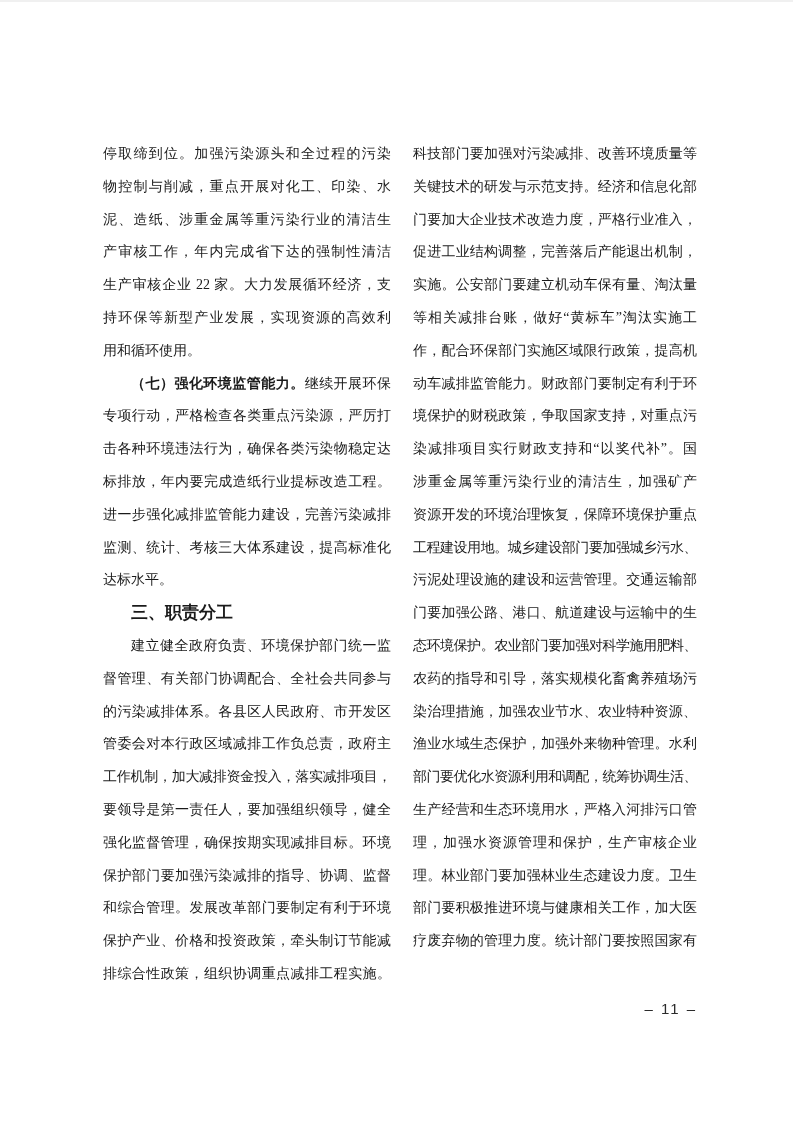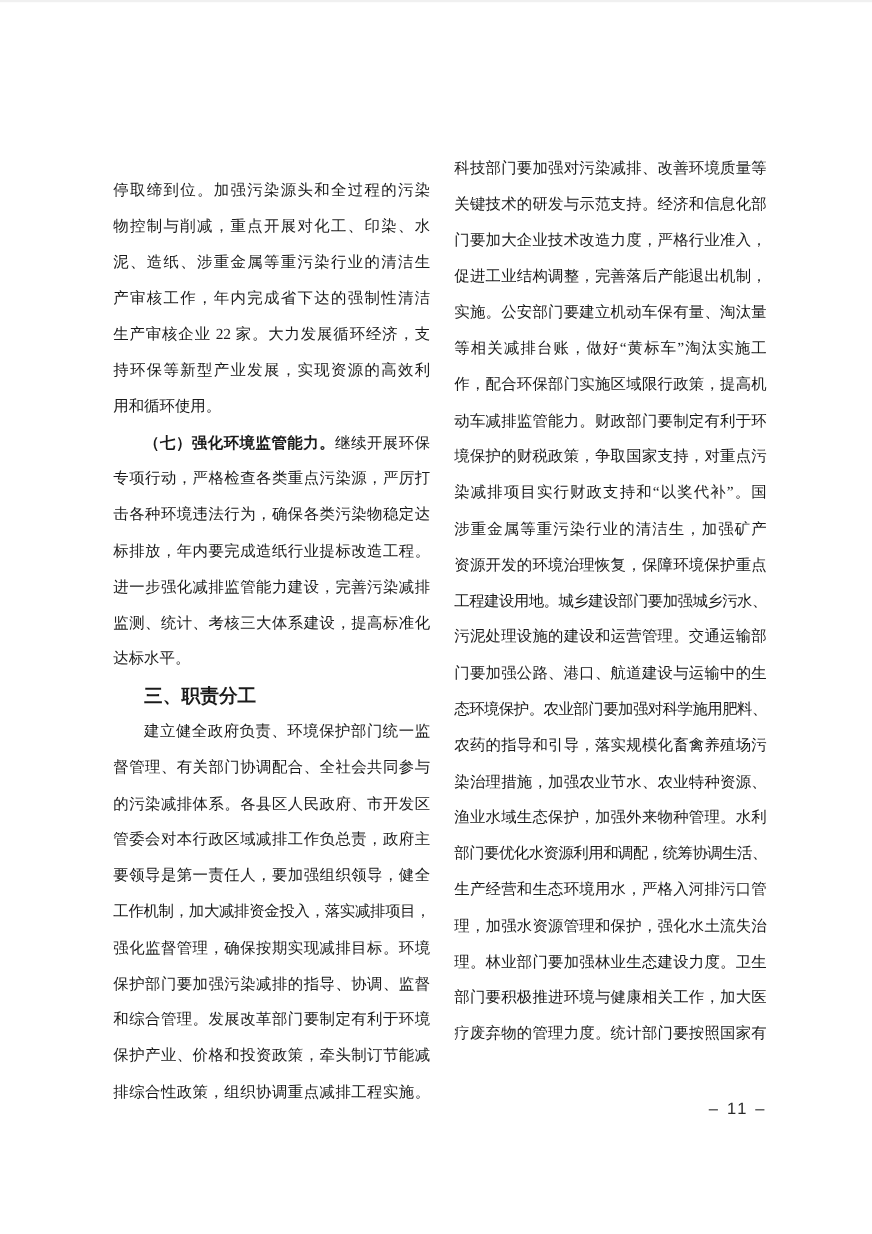--- a/index.html
+++ b/index.html
@@ -21,21 +21,21 @@
     top: 0; left: 0;
     width: 100%;
     height: 2px;
     background: #f0f0f0;
   }
   .column {
     position: absolute;
     top: 138px;
     font-size: 14px;
   }
-  .col-left  { left: 103px; width: 288px; margin-top: 20px; }
+  .col-left  { left: 103px; width: 288px; }
   .col-right { left: 413px; width: 284px; }
   .line {
     height: 32.8px;
     line-height: 32.8px;
     text-align: justify;
     text-align-last: justify;
     overflow: visible;
   }
   .line.end {
     text-align-last: left;
@@ -82,22 +82,22 @@
       <div class="line">击各种环境违法行为，确保各类污染物稳定达</div>
       <div class="line">标排放，年内要完成造纸行业提标改造工程。</div>
       <div class="line">进一步强化减排监管能力建设，完善污染减排</div>
       <div class="line">监测、统计、考核三大体系建设，提高标准化</div>
       <div class="line end">达标水平。</div>
       <div class="line indent end heading">三、职责分工</div>
       <div class="line indent">建立健全政府负责、环境保护部门统一监</div>
       <div class="line">督管理、有关部门协调配合、全社会共同参与</div>
       <div class="line">的污染减排体系。各县区人民政府、市开发区</div>
       <div class="line">管委会对本行政区域减排工作负总责，政府主</div>
+      <div class="line tight">工作机制，加大减排资金投入，落实减排项目，</div>
       <div class="line">要领导是第一责任人，要加强组织领导，健全</div>
-      <div class="line tight">工作机制，加大减排资金投入，落实减排项目，</div>
       <div class="line">强化监督管理，确保按期实现减排目标。环境</div>
       <div class="line">保护部门要加强污染减排的指导、协调、监督</div>
       <div class="line">和综合管理。发展改革部门要制定有利于环境</div>
       <div class="line">保护产业、价格和投资政策，牵头制订节能减</div>
       <div class="line">排综合性政策，组织协调重点减排工程实施。</div>
     </div>
   <div class="column col-right">
       <div class="line">科技部门要加强对污染减排、改善环境质量等</div>
       <div class="line">关键技术的研发与示范支持。经济和信息化部</div>
       <div class="line">门要加大企业技术改造力度，严格行业准入，</div>
@@ -112,19 +112,19 @@
       <div class="line">资源开发的环境治理恢复，保障环境保护重点</div>
       <div class="line tight">工程建设用地。城乡建设部门要加强城乡污水、</div>
       <div class="line">污泥处理设施的建设和运营管理。交通运输部</div>
       <div class="line">门要加强公路、港口、航道建设与运输中的生</div>
       <div class="line tight">态环境保护。农业部门要加强对科学施用肥料、</div>
       <div class="line">农药的指导和引导，落实规模化畜禽养殖场污</div>
       <div class="line">染治理措施，加强农业节水、农业特种资源、</div>
       <div class="line">渔业水域生态保护，加强外来物种管理。水利</div>
       <div class="line tight">部门要优化水资源利用和调配，统筹协调生活、</div>
       <div class="line">生产经营和生态环境用水，严格入河排污口管</div>
-      <div class="line">理，加强水资源管理和保护，强化水土流失治</div>
+      <div class="line">理，加强水资源管理和保护，生产审核企业</div>
       <div class="line">理。林业部门要加强林业生态建设力度。卫生</div>
       <div class="line">部门要积极推进环境与健康相关工作，加大医</div>
       <div class="line">疗废弃物的管理力度。统计部门要按照国家有</div>
     </div>
   <div class="page-number">– 11 –</div>
 </div>
 
 </body></html>

